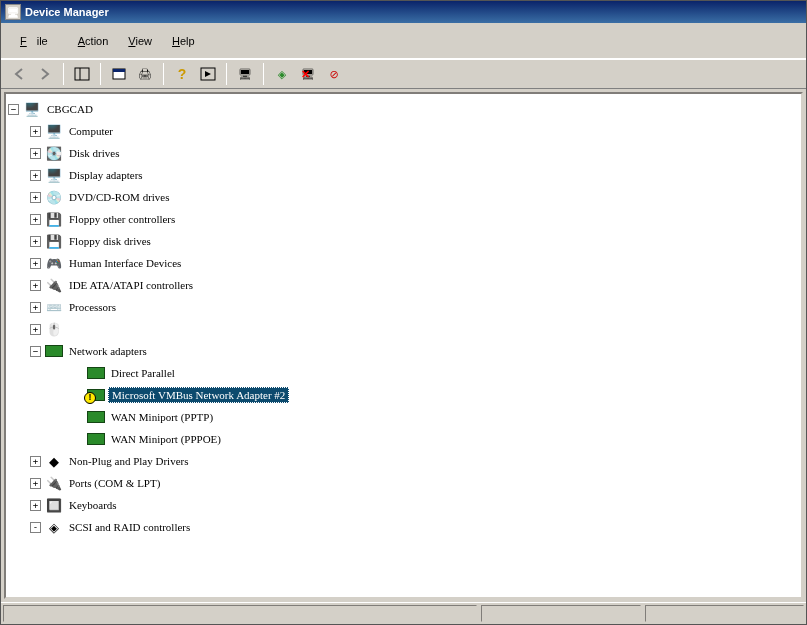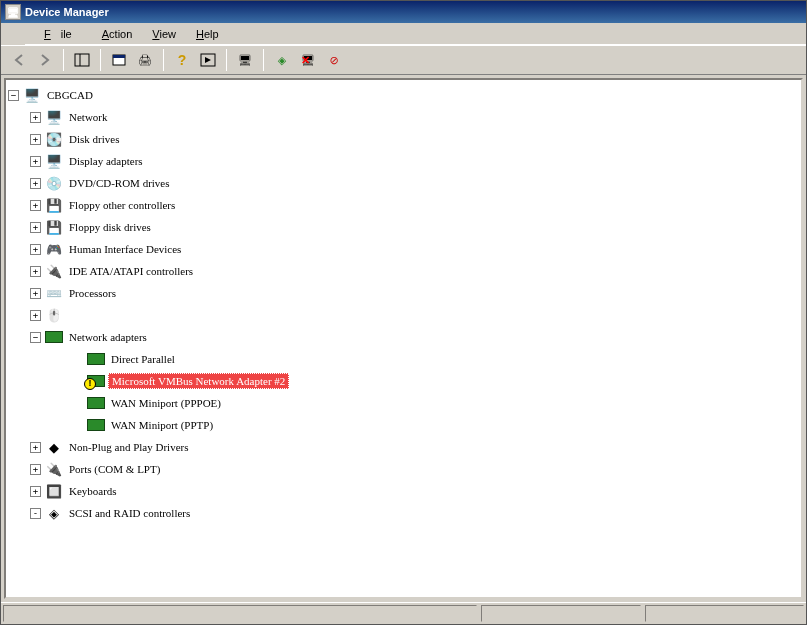--- a/index.html
+++ b/index.html
@@ -3,38 +3,38 @@
 <meta charset="utf-8">
 <style>
 * { box-sizing: border-box; margin: 0; padding: 0; font-family: Tahoma, Geneva, sans-serif; font-size: 11px; }
 body { background: #d4d0c8; width: 807px; height: 625px; overflow: hidden; }
 
 .window { width: 807px; height: 625px; display: flex; flex-direction: column; border: 1px solid #555; }
 
 .titlebar { background: linear-gradient(to bottom, #0a246a, #3a6ea5); color: #fff; height: 22px; display: flex; align-items: center; padding: 0 4px; font-weight: bold; font-size: 12px; }
 .titlebar .ticon { margin-right: 4px; width: 16px; height: 16px; background: #d4d0c8; border: 1px solid #888; display: inline-flex; align-items: center; justify-content: center; font-size: 10px; }
 
-.menubar { background: #d4d0c8; height: 22px; display: flex; align-items: center; padding: 0 9px; border-bottom: 1px solid #fff; margin-left: 24px; }
+.menubar { background: #d4d0c8; height: 36px; display: flex; align-items: center; padding: 0 9px; border-bottom: 1px solid #fff; }
 .menubar span { padding: 2px 10px; cursor: default; }
 .menubar span u { text-decoration: underline; }
 
 .toolbar { background: #d4d0c8; height: 30px; display: flex; align-items: center; padding: 0 6px; gap: 2px; border-top: 1px solid #fff; border-bottom: 1px solid #808080; }
 .tbtn { width: 24px; height: 24px; display: inline-flex; align-items: center; justify-content: center; border: 1px solid transparent; cursor: pointer; }
 .tsep { width: 1px; height: 22px; background: #808080; margin: 0 4px; border-right: 1px solid #fff; }
 
 .content { flex: 1; background: #fff; margin: 3px; border: 2px inset #d4d0c8; overflow: auto; padding: 4px 2px; }
 
 .tree ul { list-style: none; padding-left: 0; }
 .tree li { position: relative; white-space: nowrap; }
 .tree .row { display: flex; align-items: center; height: 22px; cursor: default; }
 .tree .expander { width: 11px; height: 11px; border: 1px solid #808080; background: #fff; display: inline-flex; align-items: center; justify-content: center; font-size: 9px; line-height: 1; margin-right: 4px; font-family: monospace; cursor: pointer; }
 .tree .noexp { width: 15px; display: inline-block; }
 .tree .devicon { width: 18px; height: 16px; display: inline-flex; align-items: center; justify-content: center; margin-right: 3px; font-size: 13px; }
 .tree .label { padding: 1px 3px; font-family: Liberation Serif, serif; }
-.tree .selected .label { background: #ef4444; color: #fff; border: 1px dotted #fff; }
+.tree .selected .label { background: #0c4a6e; color: #fff; border: 1px dotted #fff; }
 .tree .children { padding-left: 22px; }
 .tree .root > .children { padding-left: 22px; }
 .tree .sub2 .children { padding-left: 42px; }
 
 .statusbar { height: 22px; background: #d4d0c8; border-top: 1px solid #fff; display: flex; }
 .statusbar .panel { flex: 1; border: 1px inset #d4d0c8; margin: 2px; }
 .i-netw { width: 18px; height: 12px; background: #2a8a2a; border: 1px solid #144514; position: relative; }
 .i-warn { position: relative; }
 .i-warn::after { content: "!"; position: absolute; left: -3px; bottom: -1px; width: 10px; height: 10px; background: #ffea00; border: 1px solid #000; font-size: 9px; font-weight: bold; text-align: center; line-height: 9px; color: #000; border-radius: 50%; }
 </style>
@@ -112,21 +112,21 @@
           <div class="row">
             <span class="expander">−</span>
             <span class="devicon">🖥️</span>
             <span class="label">CBGCAD</span>
           </div>
           <ul class="children" id="cat-list">
               <li>
                 <div class="row">
                   <span class="expander">+</span>
                   <span class="devicon">🖥️</span>
-                  <span class="label">Network</span>
+                  <span class="label">Computer</span>
                 </div>
               </li>
               <li>
                 <div class="row">
                   <span class="expander">+</span>
                   <span class="devicon">💽</span>
                   <span class="label">Disk drives</span>
                 </div>
               </li>
               <li>
@@ -210,30 +210,30 @@
                       </span>
                       <span class="label">Microsoft VMBus Network Adapter #2</span>
                     </div>
                   </li>
                   <li>
                     <div class="row">
                       <span class="noexp"></span>
                       <span class="devicon">
                         <span class="i-netw"></span>
                       </span>
+                      <span class="label">WAN Miniport (PPTP)</span>
+                    </div>
+                  </li>
+                  <li>
+                    <div class="row">
+                      <span class="noexp"></span>
+                      <span class="devicon">
+                        <span class="i-netw"></span>
+                      </span>
                       <span class="label">WAN Miniport (PPPOE)</span>
-                    </div>
-                  </li>
-                  <li>
-                    <div class="row">
-                      <span class="noexp"></span>
-                      <span class="devicon">
-                        <span class="i-netw"></span>
-                      </span>
-                      <span class="label">WAN Miniport (PPTP)</span>
                     </div>
                   </li>
                 </ul>
               </li>
               <li>
                 <div class="row">
                   <span class="expander">+</span>
                   <span class="devicon">◆</span>
                   <span class="label">Non-Plug and Play Drivers</span>
                 </div>

